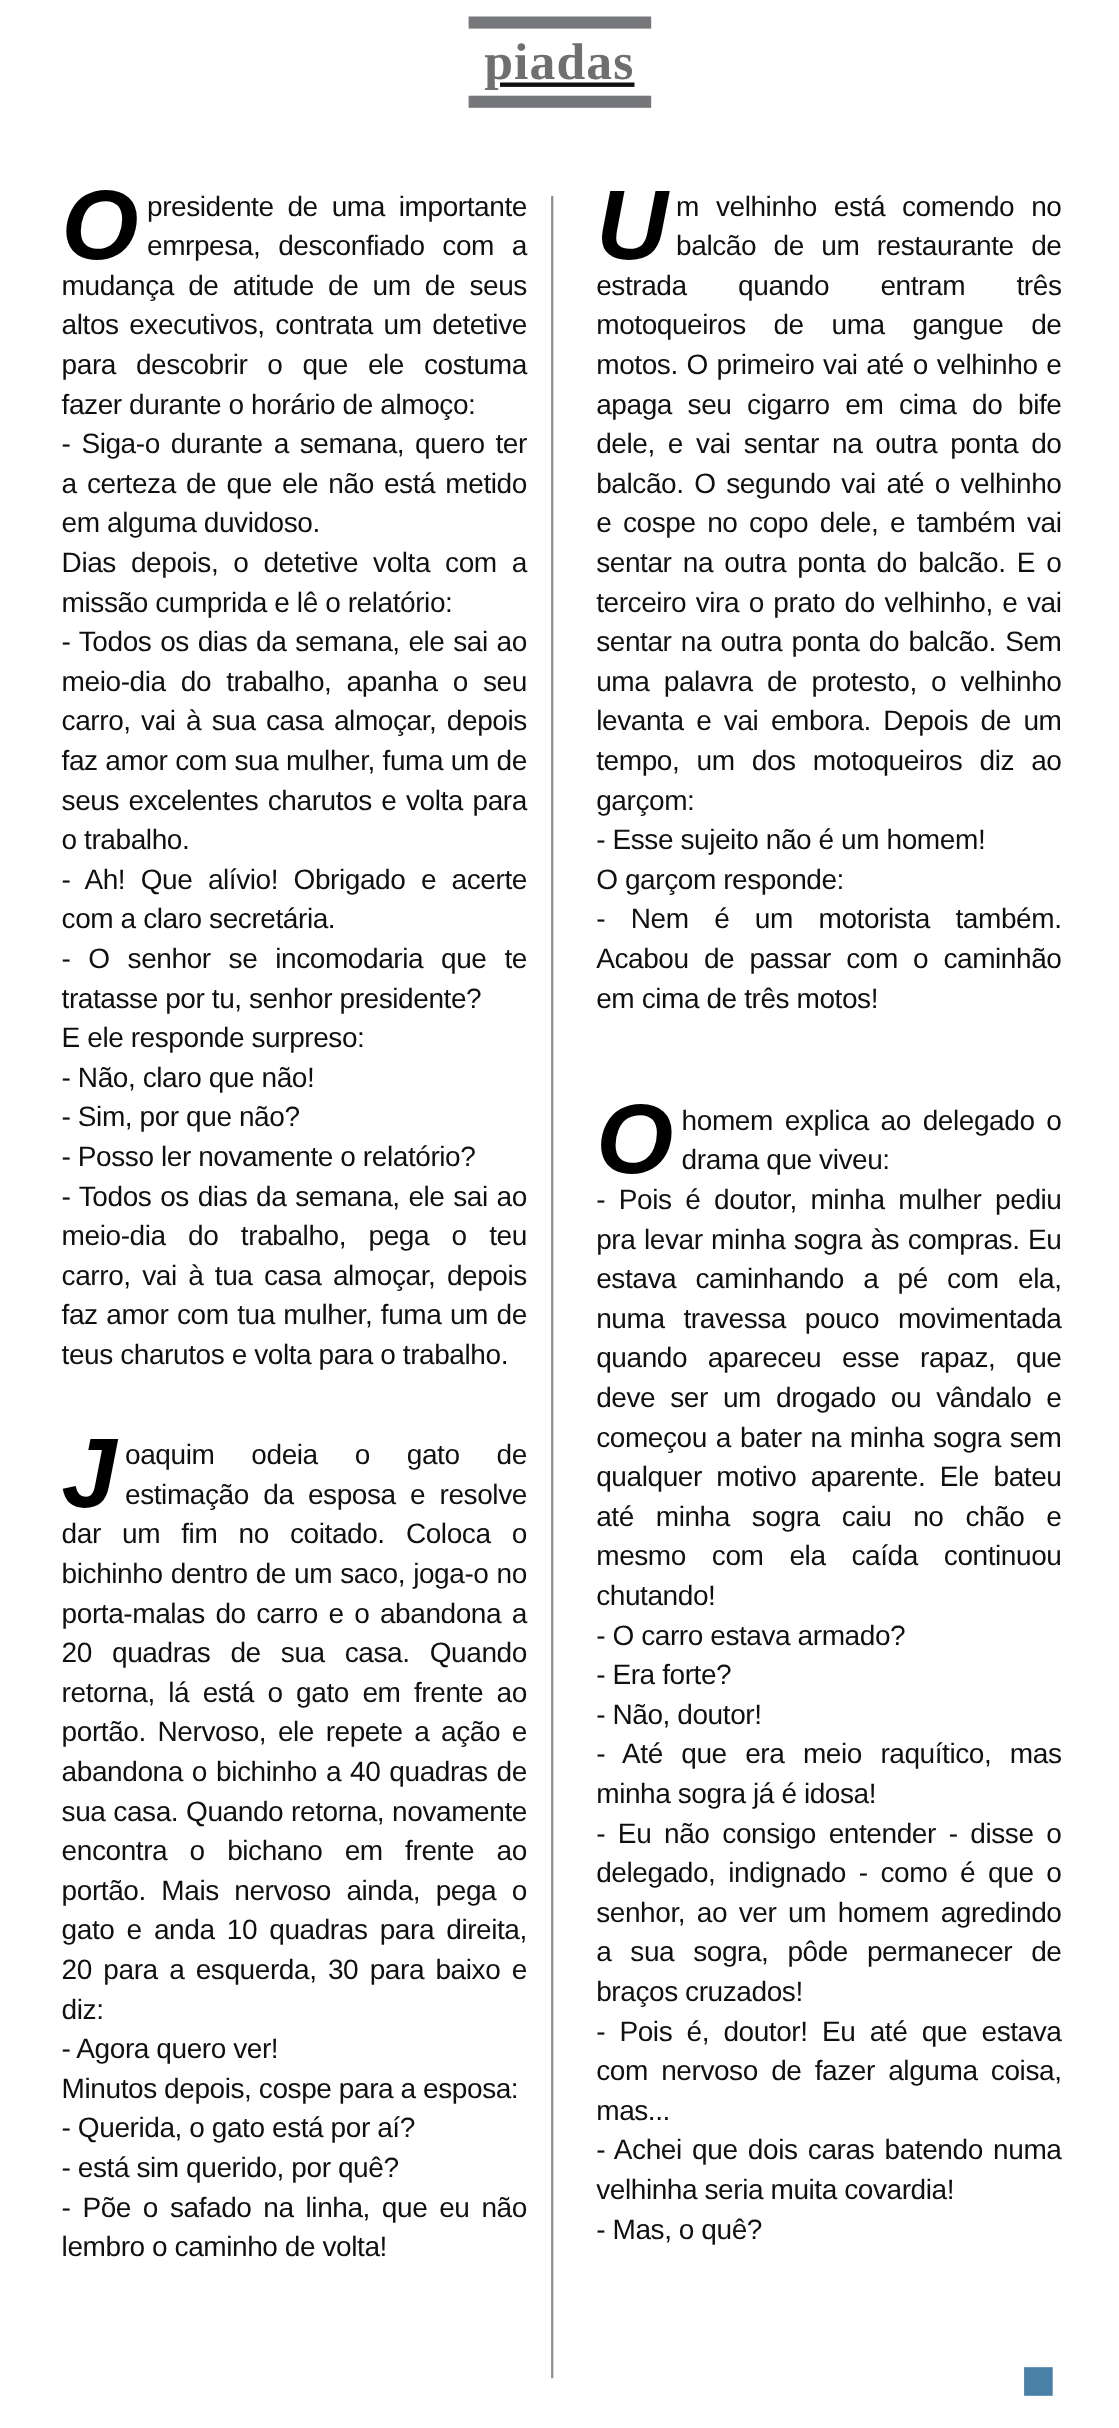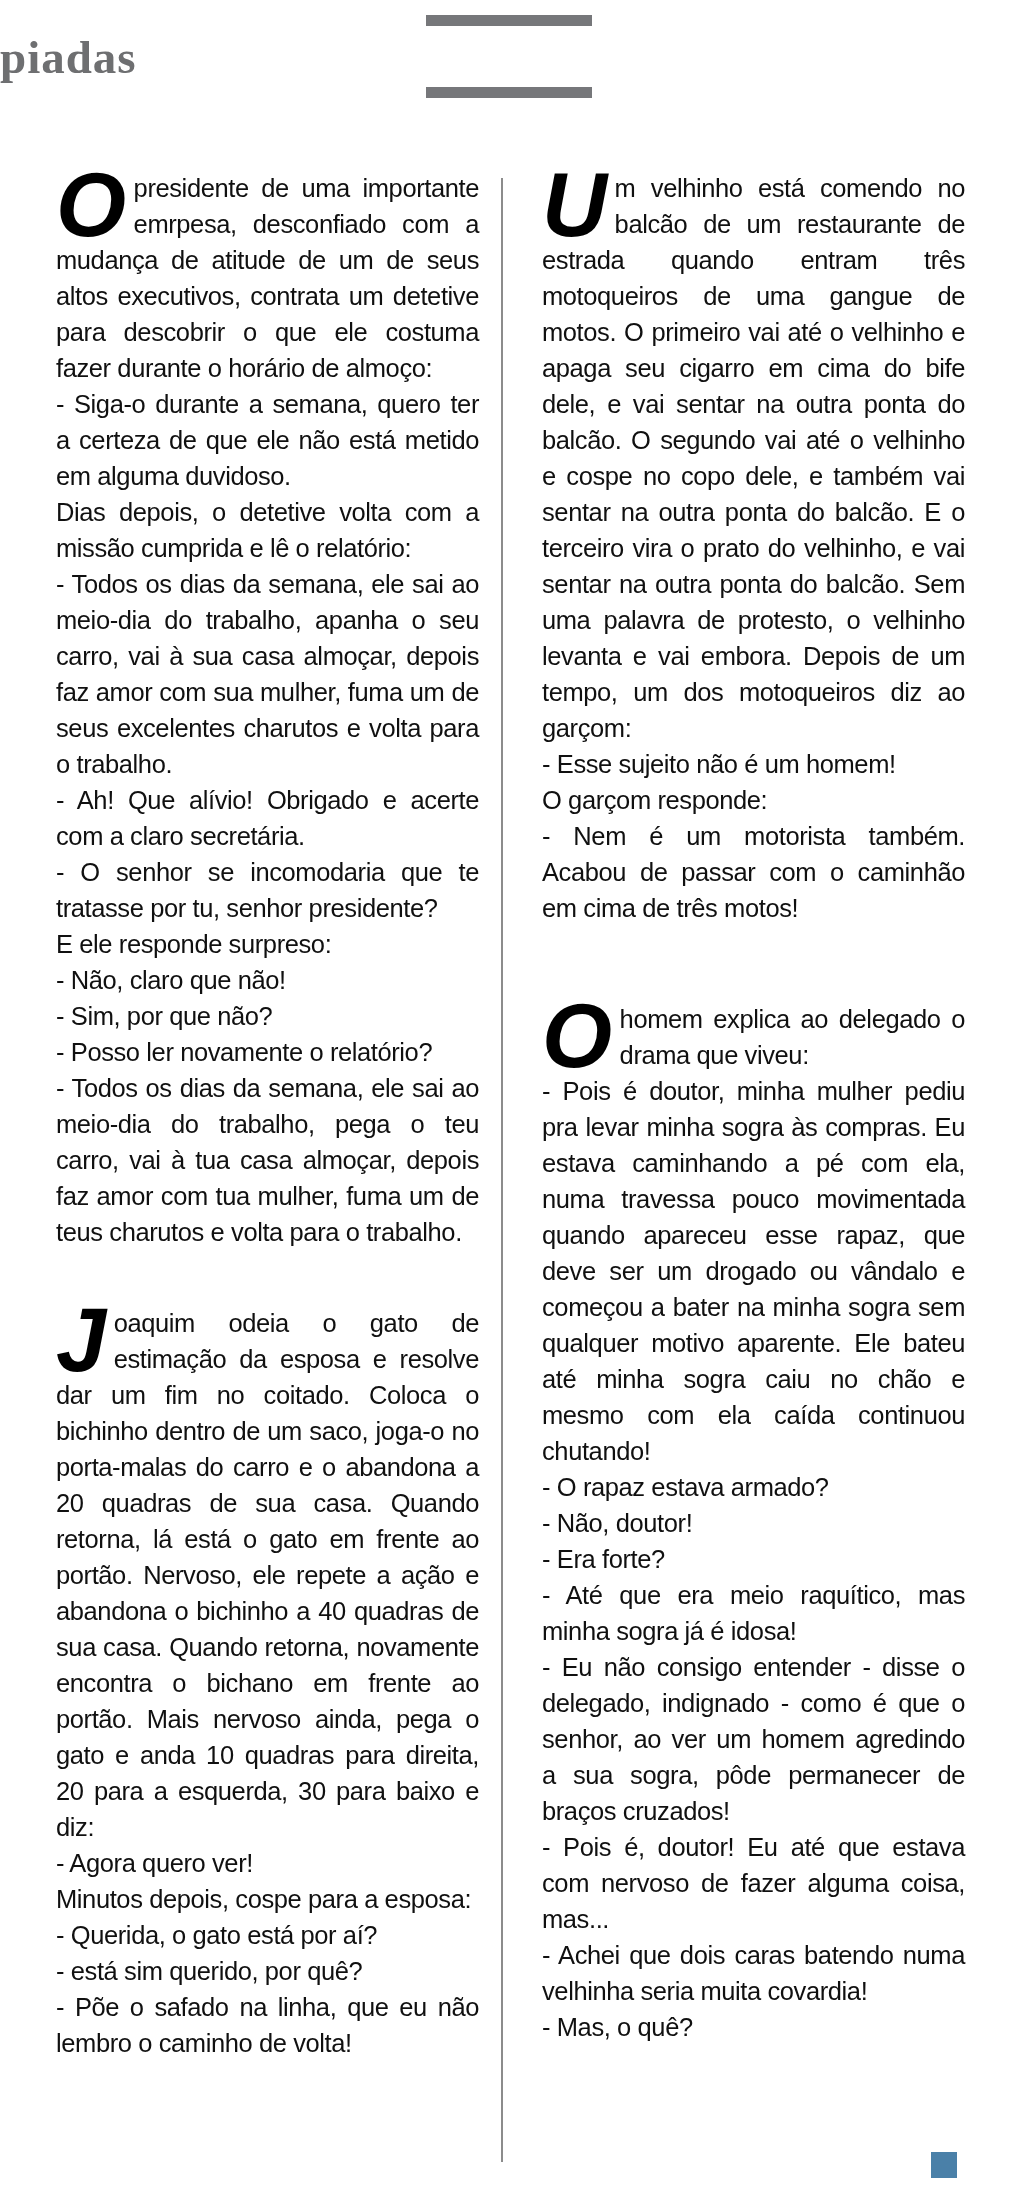--- a/index.html
+++ b/index.html
@@ -11,21 +11,22 @@
     width: 1017px;
     height: 2207px;
     overflow: hidden;
     font-family: "Liberation Sans", sans-serif;
     color: #101010;
   }
 
   
   .page-header {
     padding-top: 15px;
-    text-align: left;
+    text-align: center;
+    text-decoration: underline;
   }
   .rule {
     width: 166px;
     height: 11px;
     background: #76777a;
     margin: 0 auto;
   }
   .page-title {
     font-family: "Liberation Serif", serif;
     font-weight: bold;
@@ -135,23 +136,23 @@
     <article class="joke">
       <p class="para"><span class="dropcap">U</span><span>m velhinho está comendo no balcão de um restaurante de estrada quando entram três motoqueiros de uma gangue de motos. O primeiro vai até o velhinho e apaga seu cigarro em cima do bife dele, e vai sentar na outra ponta do balcão. O segundo vai até o velhinho e cospe no copo dele, e também vai sentar na outra ponta do balcão. E o terceiro vira o prato do velhinho, e vai sentar na outra ponta do balcão. Sem uma palavra de protesto, o velhinho levanta e vai embora. Depois de um tempo, um dos motoqueiros diz ao garçom:</span></p>
       <p class="para">- Esse sujeito não é um homem!</p>
       <p class="para">O garçom responde:</p>
       <p class="para">- Nem é um motorista também. Acabou de passar com o caminhão em cima de três motos!</p>
     </article>
 
     <article class="joke">
       <p class="para"><span class="dropcap">O</span><span>homem explica ao delegado o drama que viveu:</span></p>
       <p class="para">- Pois é doutor, minha mulher pediu pra levar minha sogra às compras. Eu estava caminhando a pé com ela, numa travessa pouco movimentada quando apareceu esse rapaz, que deve ser um drogado ou vândalo e começou a bater na minha sogra sem qualquer motivo aparente. Ele bateu até minha sogra caiu no chão e mesmo com ela caída continuou chutando!</p>
-      <p class="para">- O rapaz estava armado?</p>
+      <p class="para">- O carro estava armado?</p>
+      <p class="para">- Era forte?</p>
       <p class="para">- Não, doutor!</p>
-      <p class="para">- Era forte?</p>
       <p class="para">- Até que era meio raquítico, mas minha sogra já é idosa!</p>
       <p class="para">- Eu não consigo entender - disse o delegado, indignado - como é que o senhor, ao ver um homem agredindo a sua sogra, pôde permanecer de braços cruzados!</p>
       <p class="para">- Pois é, doutor! Eu até que estava com nervoso de fazer alguma coisa, mas...</p>
       <p class="para">- Achei que dois caras batendo numa velhinha seria muita covardia!</p>
       <p class="para">- Mas, o quê?</p>
     </article>
 
     <span class="end-marker"></span>
   </div>
 

